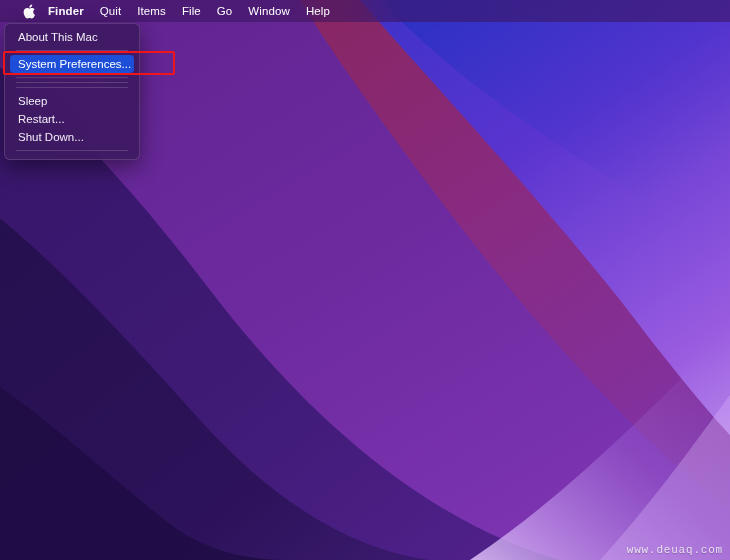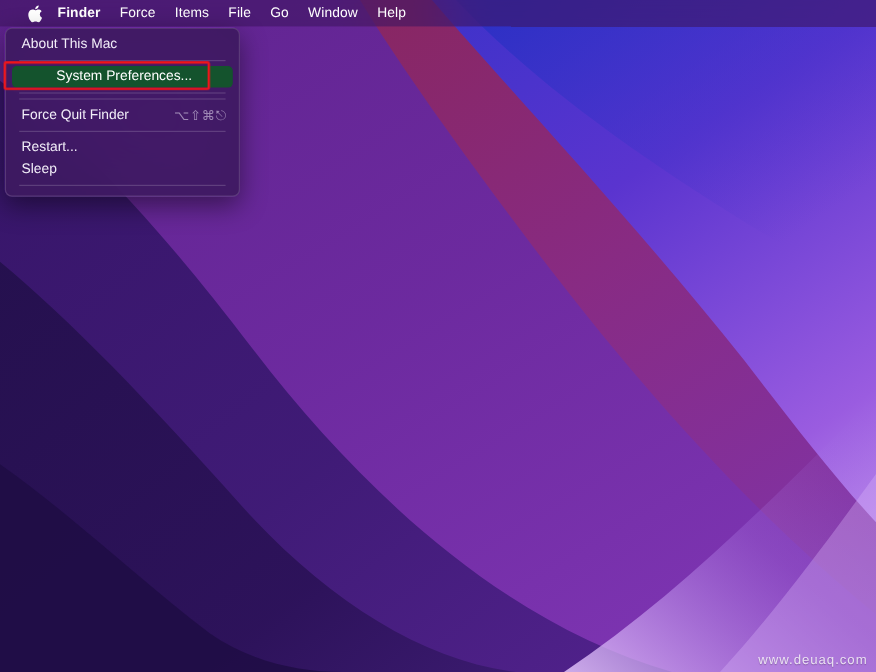--- a/index.html
+++ b/index.html
@@ -65,21 +65,21 @@
     cursor: default;
     letter-spacing: 0.1px;
   }
   .mb-item.bold { font-weight: bold; }
 
   
   #apple-menu {
     position: absolute;
     top: 23px;
     left: 4px;
-    width: 196px;
+    width: 136px;
     background: rgba(61, 26, 94, 0.92);
     backdrop-filter: blur(26px) saturate(160%);
     -webkit-backdrop-filter: blur(26px) saturate(160%);
     border: 1px solid rgba(255,255,255,0.14);
     border-radius: 6px;
     box-shadow: 0 7px 22px rgba(0,0,0,0.45);
     padding: 4px 0 4px 0;
     z-index: 30;
     box-sizing: border-box;
   }
@@ -106,21 +106,21 @@
   }
   .menu-row .chev {
     flex: 0 0 auto;
     color: rgba(240,235,250,0.85);
     font-size: 11px;
     margin-left: 12px;
     line-height: 1;
   }
 
   .menu-row.selected {
-    background: #14532d;
+    background: #1d4ed8;
     color: #ffffff;
     margin: 0 5px;
     padding-left: 8px;
     padding-right: 5px;
     border-radius: 4px;
     height: 18px;
     text-align: center;
   }
 
   .menu-sep {
@@ -144,21 +144,21 @@
   }
 
   
   #watermark {
     position: absolute;
     right: 7px;
     bottom: 4px;
     color: rgba(255,255,255,0.80);
     font-size: 11px;
     letter-spacing: 0.8px;
-    font-family: Liberation Sans, sans-serif;
+    font-family: Liberation Mono, monospace;
     z-index: 15;
     text-shadow: 0 1px 1px rgba(0,0,0,0.25);
   }
 </style>
 </head>
 <body>
 
 <div id="screen">
 
   <svg id="wallpaper" viewBox="0 0 730 560" preserveAspectRatio="none">
@@ -228,21 +228,21 @@
   <div id="menubar">
 
     <div class="mb-apple" title="Apple">
       <svg width="13" height="15" viewBox="0 0 14 17" aria-hidden="true">
         <path fill="#ffffff" d="M11.2 9.02c-.02-2.01 1.64-2.98 1.72-3.03-.94-1.37-2.4-1.56-2.92-1.58-1.24-.13-2.43.73-3.06.73-.63 0-1.6-.71-2.64-.69-1.35.02-2.6.79-3.3 2-1.41 2.44-.36 6.05 1.01 8.03.67.97 1.47 2.06 2.51 2.02 1.01-.04 1.39-.65 2.61-.65 1.22 0 1.56.65 2.62.63 1.08-.02 1.77-.99 2.43-1.96.77-1.12 1.08-2.21 1.1-2.27-.02-.01-2.11-.81-2.13-3.21z"></path>
         <path fill="#ffffff" d="M9.24 3.12c.56-.68.94-1.62.83-2.56-.81.03-1.79.54-2.37 1.21-.52.6-.97 1.56-.85 2.48.9.07 1.83-.46 2.39-1.13z"></path>
       </svg>
     </div>
 
     <div class="mb-item bold">Finder</div>
-    <div class="mb-item">Force</div>
+    <div class="mb-item">Quit</div>
     <div class="mb-item">Items</div>
     <div class="mb-item">File</div>
     <div class="mb-item">Go</div>
     <div class="mb-item">Window</div>
     <div class="mb-item">Help</div>
   </div>
 
   <div id="apple-menu">
 
     <div class="menu-row">
@@ -254,35 +254,34 @@
     <div class="menu-row selected">
       <span class="label">System Preferences...</span>
     </div>
 
 
     <div class="menu-sep"></div>
 
 
     <div class="menu-sep"></div>
 
-    <div class="menu-row">
-      <span class="label">Force Quit Finder</span>
-      <span class="accel">⌥⇧⌘⎋</span>
-    </div>
-
-    <div class="menu-sep"></div>
+
+    <div class="menu-sep"></div>
+
+    <div class="menu-row">
+      <span class="label">Sleep</span>
+    </div>
 
     <div class="menu-row">
       <span class="label">Restart...</span>
     </div>
 
     <div class="menu-row">
-      <span class="label">Sleep</span>
-    </div>
-
+      <span class="label">Shut Down...</span>
+    </div>
 
     <div class="menu-sep"></div>
 
 
 
   </div>
 
   <div id="red-box"></div>
 
   <div id="watermark">www.deuaq.com</div>

